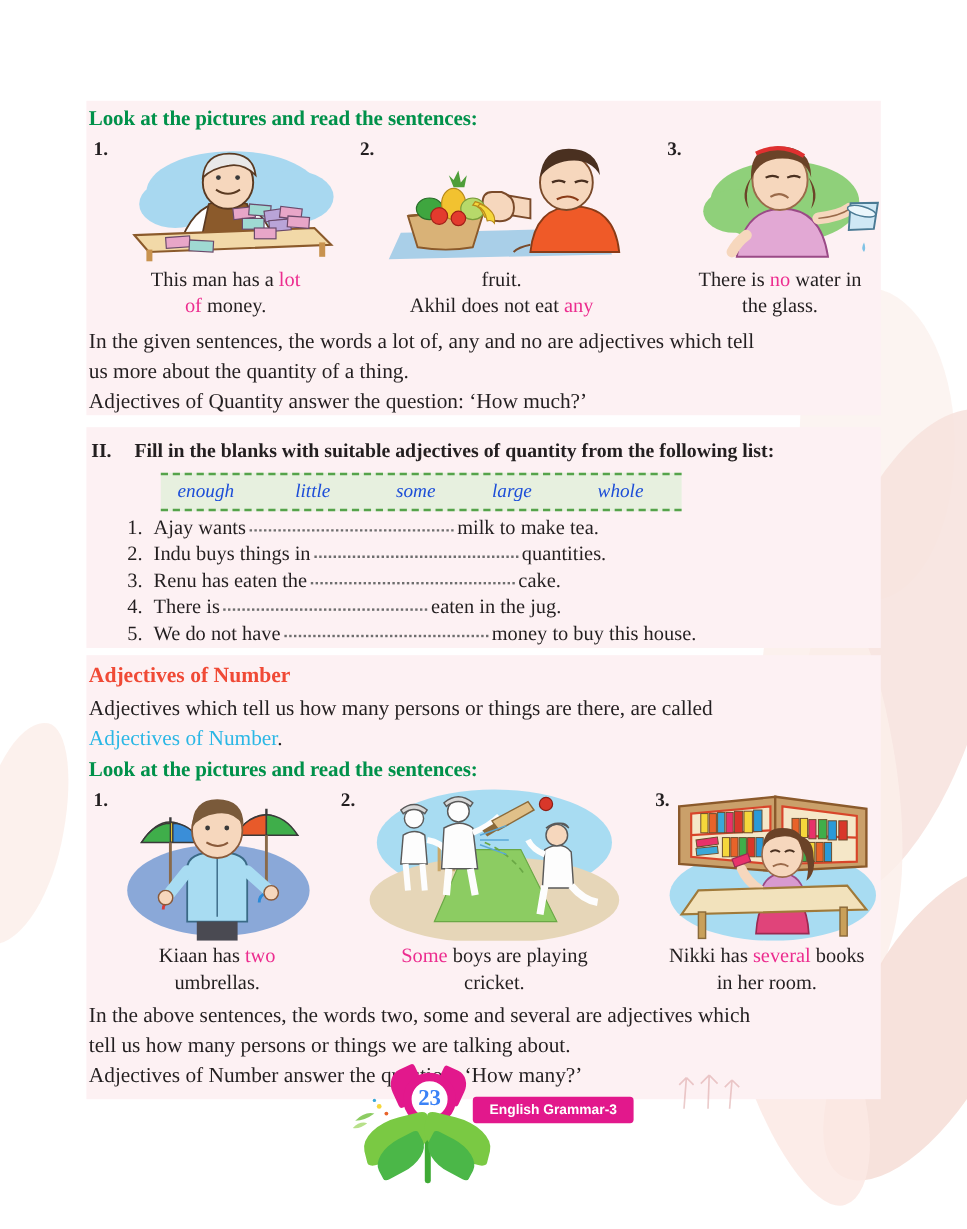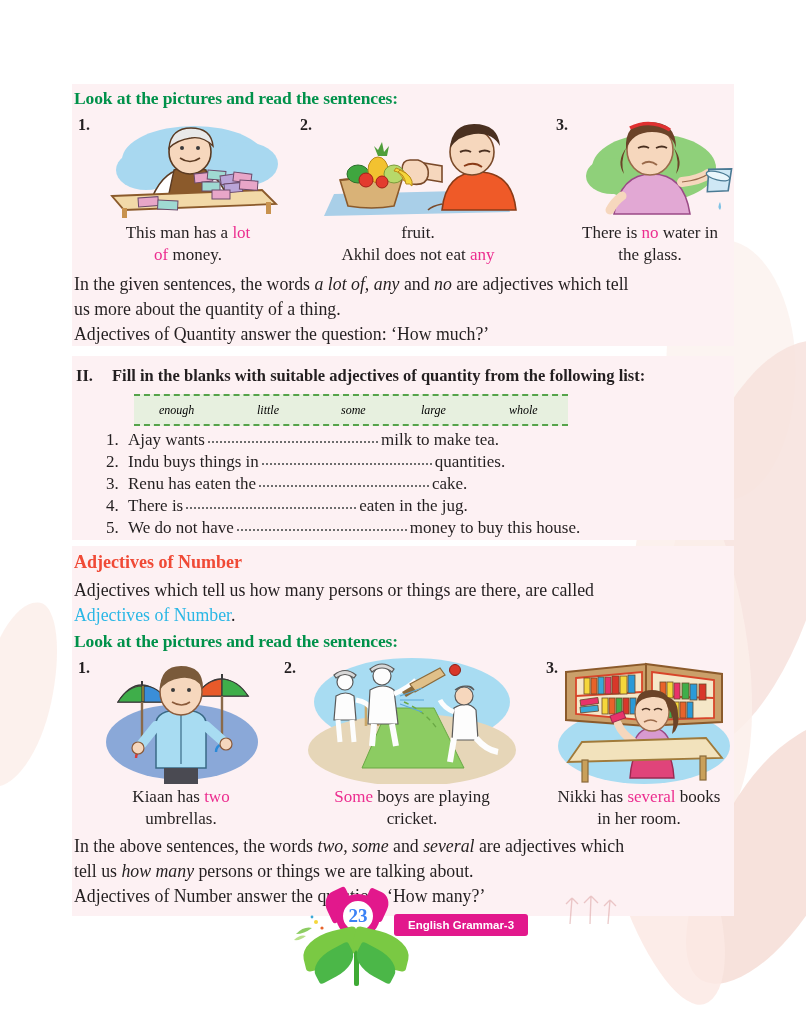--- a/index.html
+++ b/index.html
@@ -32,35 +32,35 @@
     font-weight:bold;font-size:17.5px;color:#00914a;margin:0;
     letter-spacing:-.1px;
   }
   h2.sec-red{
     font-weight:bold;font-size:18px;color:#f04a36;margin:0;
   }
   .body-txt{font-size:17.8px;line-height:25px;color:#231f20;}
   .just{text-align:justify;text-align-last:left;}
   .hl-pink{color:#ec2d8f;text-align:right;}
   .hl-blue{color:#2bb7e5;}
-  .it{font-style:italic;}
+  .it{}
   .num{position:absolute;font-weight:bold;font-size:16px;color:#231f20;}
   .art{position:absolute;}
   .cap{position:absolute;text-align:center;font-size:17px;line-height:22px;}
 
   
   .ex-label{position:absolute;font-weight:bold;font-size:16.5px;}
   .ex-title{position:absolute;font-weight:bold;font-size:16.5px;}
   .wordbox{
     position:absolute;background:#e7f0df;
     border-top:2px dashed #55a34a;border-bottom:2px dashed #55a34a;
     display:flex;align-items:center;
   }
   .wordbox span{
-    font-style:italic;font-size:12px;color:#000000;position:absolute;margin-left:11px;
+    font-style:italic;font-size:16px;color:#1d4ed8;position:absolute;
   }
   .qrow{position:absolute;font-size:17px;white-space:nowrap;}
   .qn{display:inline-block;width:22px;font-weight:normal;}
   .dots{
     display:inline-block;border-bottom:2.5px dotted #6d6d6d;
     vertical-align:2px;margin:0 3px;
   }
 
   
   .footer{position:absolute;left:0;top:890px;width:100%;height:100px;z-index:3;}

